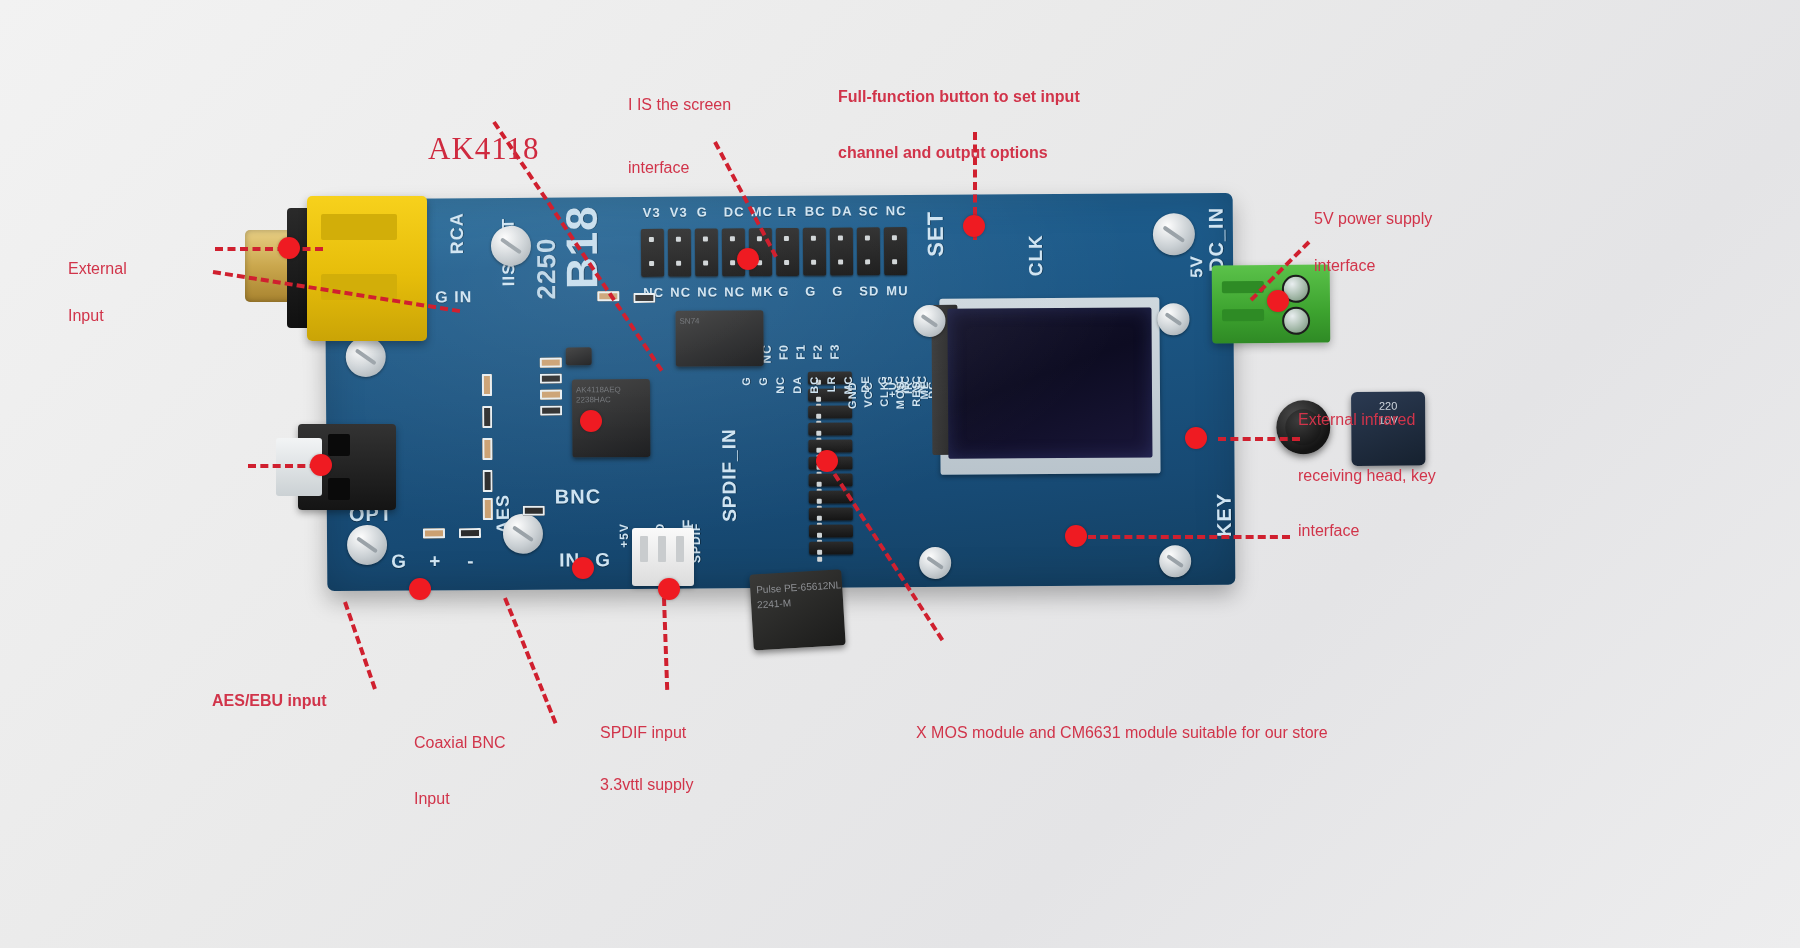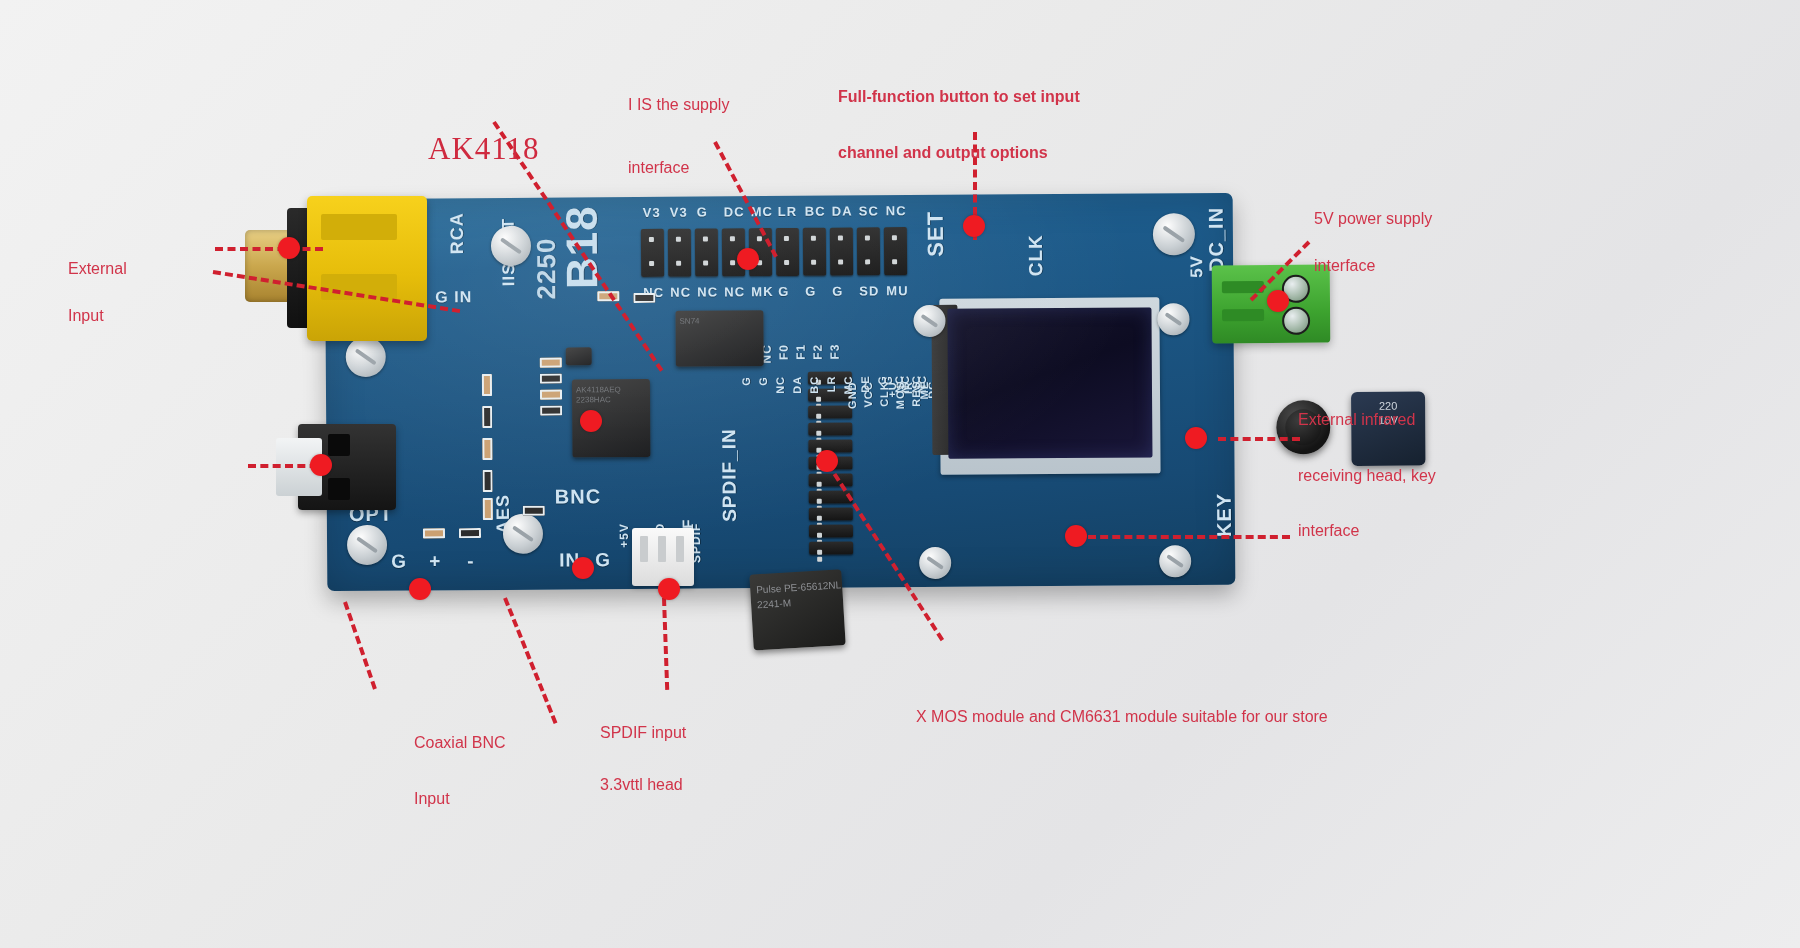--- a/index.html
+++ b/index.html
@@ -428,21 +428,21 @@
   <div class="ann" style="left:68px;top:234px;">
     <span class="l1 sz-md">External</span>
     <span class="l2 sz-lg">Input</span>
   </div>
 
   <div class="ann serif" style="left:428px;top:82px;">
     <span class="l1">AK4118</span>
   </div>
 
   <div class="ann" style="left:628px;top:70px;">
-    <span class="l1 sz-md">I IS the supply</span>
+    <span class="l1 sz-md">I IS the screen</span>
     <span class="l2 sz-md" style="margin-top:16px;">interface</span>
   </div>
 
   <div class="ann bold" style="left:838px;top:62px;">
     <span class="l1 sz-lg">Full-function button to set input</span>
     <span class="l2 sz-lg" style="margin-top:9px;">channel and output options</span>
   </div>
 
   <div class="ann" style="left:1314px;top:184px;">
     <span class="l1 sz-md">5V power supply</span>
@@ -450,28 +450,31 @@
   </div>
 
   <div class="ann" style="left:1298px;top:385px;">
     <span class="l1 sz-md">External infrared</span>
     <span class="l2 sz-md" style="margin-top:9px;">receiving head, key</span>
     <span class="l3 sz-md" style="margin-top:9px;">interface</span>
   </div>
 
 
 
+  <div class="ann bold" style="left:212px;top:666px;">
+    <span class="l1 sz-lg">AES/EBU input</span>
+  </div>
 
   <div class="ann" style="left:414px;top:708px;">
     <span class="l1 sz-md">Coaxial BNC</span>
     <span class="l2 sz-md" style="margin-top:9px;">Input</span>
   </div>
 
   <div class="ann" style="left:600px;top:698px;">
     <span class="l1 sz-lg bold">SPDIF input</span>
-    <span class="l2 sz-md" style="margin-top:5px;">3.3vttl head</span>
+    <span class="l2 sz-md" style="margin-top:5px;">3.3vttl supply</span>
   </div>
 
   <div class="ann" style="left:906px;top:678px;">
-    <span class="l3 sz-sm bold" style="margin-top:4px;margin-left:10px;">X MOS module and CM6631 module suitable for our store</span>
+    <span class="l3 sz-sm bold" style="margin-top:20px;margin-left:10px;">X MOS module and CM6631 module suitable for our store</span>
   </div>
 
 </div>
 
 </body></html>

